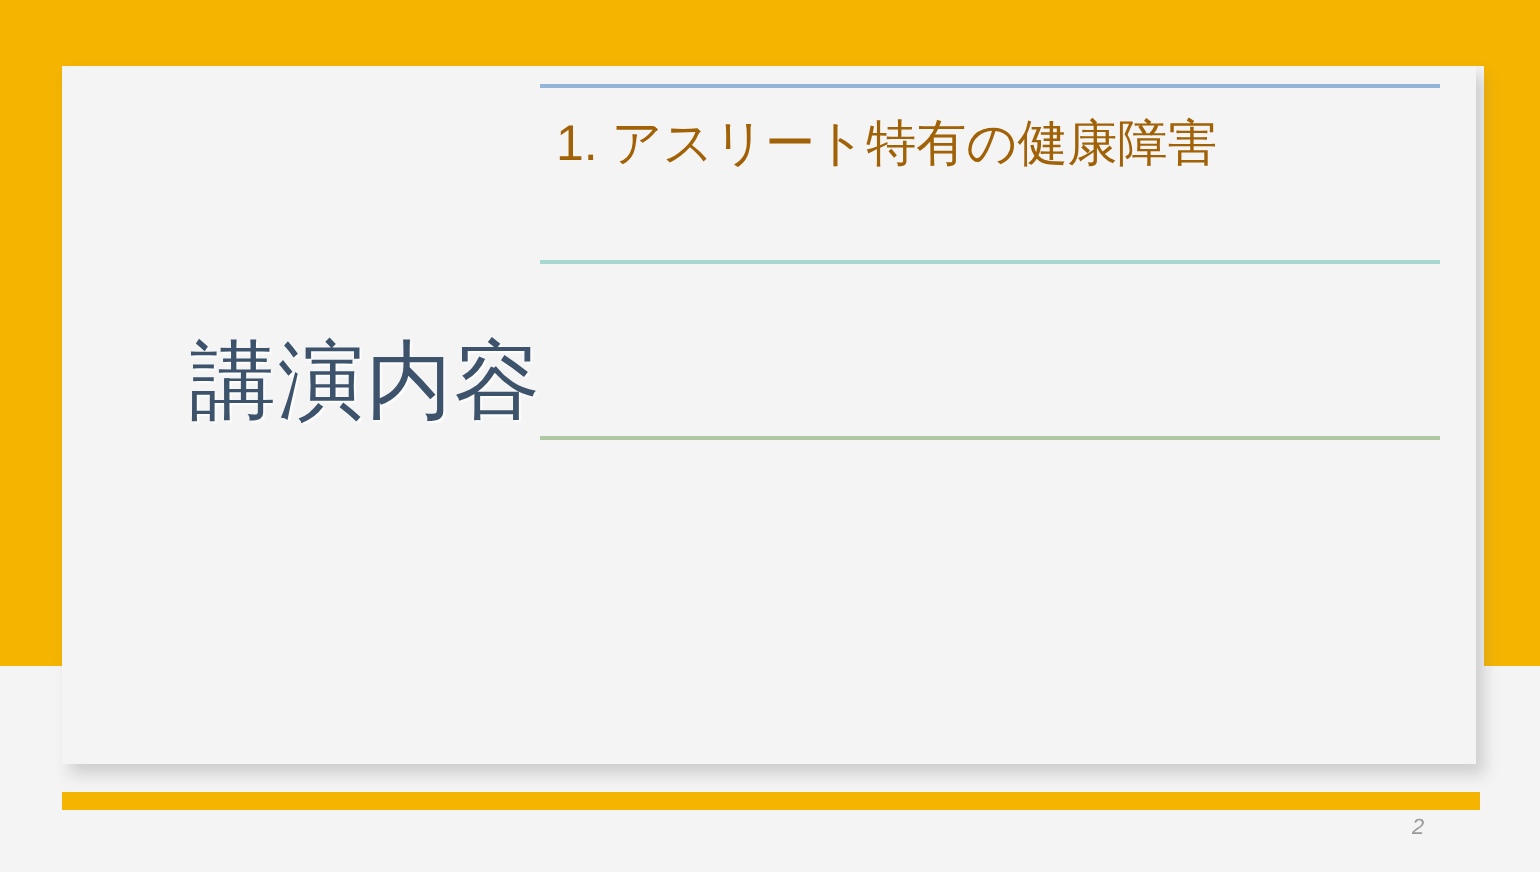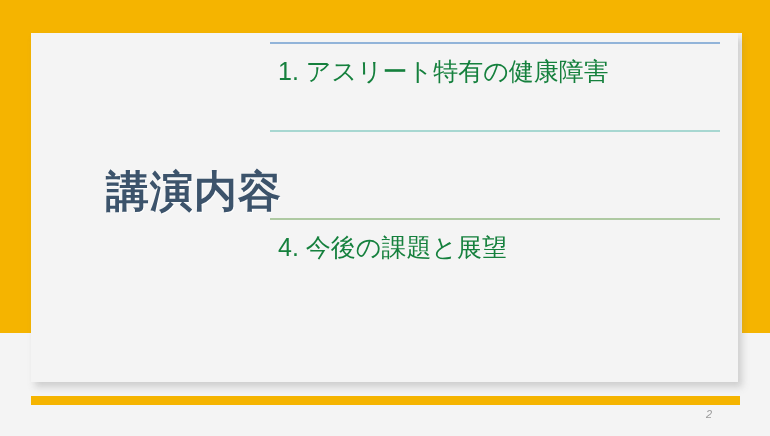--- a/index.html
+++ b/index.html
@@ -66,29 +66,28 @@
     background: #f4f4f4;
     box-shadow: 4px 5px 7px rgba(120,120,120,0.30);
   }
 
   
   .slide-title {
     position: absolute;
     left: 31px;
     top: 168px;
     width: 240px;
-    text-align: center;
+    text-align: right;
     font-size: 43px;
-    font-weight: bold;
+    font-weight: normal;
     color: #3c536b;
     letter-spacing: 1px;
     line-height: 1.1;
     text-shadow: 1px 1px 1px rgba(255,255,255,0.9);
     white-space: nowrap;
-    margin-left: 43px;
   }
 
   
   .agenda {
     position: absolute;
     left: 270px;
     top: 42px;
     width: 452px;
   }
   .agenda-item {
@@ -100,21 +99,21 @@
     left: 0;
     top: 0;
     width: 450px;
     height: 2px;
   }
   .agenda-label {
     position: absolute;
     left: 8px;
     top: 13px;
     font-size: 25px;
-    color: #15803d;
+    color: #a16207;
     white-space: nowrap;
     font-family: "Liberation Sans", "DejaVu Sans", sans-serif;
   }
 
   
   .page-number {
     position: absolute;
     left: 706px;
     top: 408px;
     font-size: 11px;
@@ -142,21 +141,20 @@
       <div class="agenda-label">1. アスリート特有の健康障害</div>
     </div>
 
     <div class="agenda-item">
       <div class="agenda-rule" style="background: rgb(167, 215, 209);"></div>
     </div>
 
 
     <div class="agenda-item">
       <div class="agenda-rule" style="background: rgb(174, 201, 162);"></div>
-      <div class="agenda-label">4. 今後の課題と展望</div>
     </div>
 
   </div>
 
   <div class="accent-bottom"></div>
 
   <div class="page-number">2</div>
 
 </div>
 

